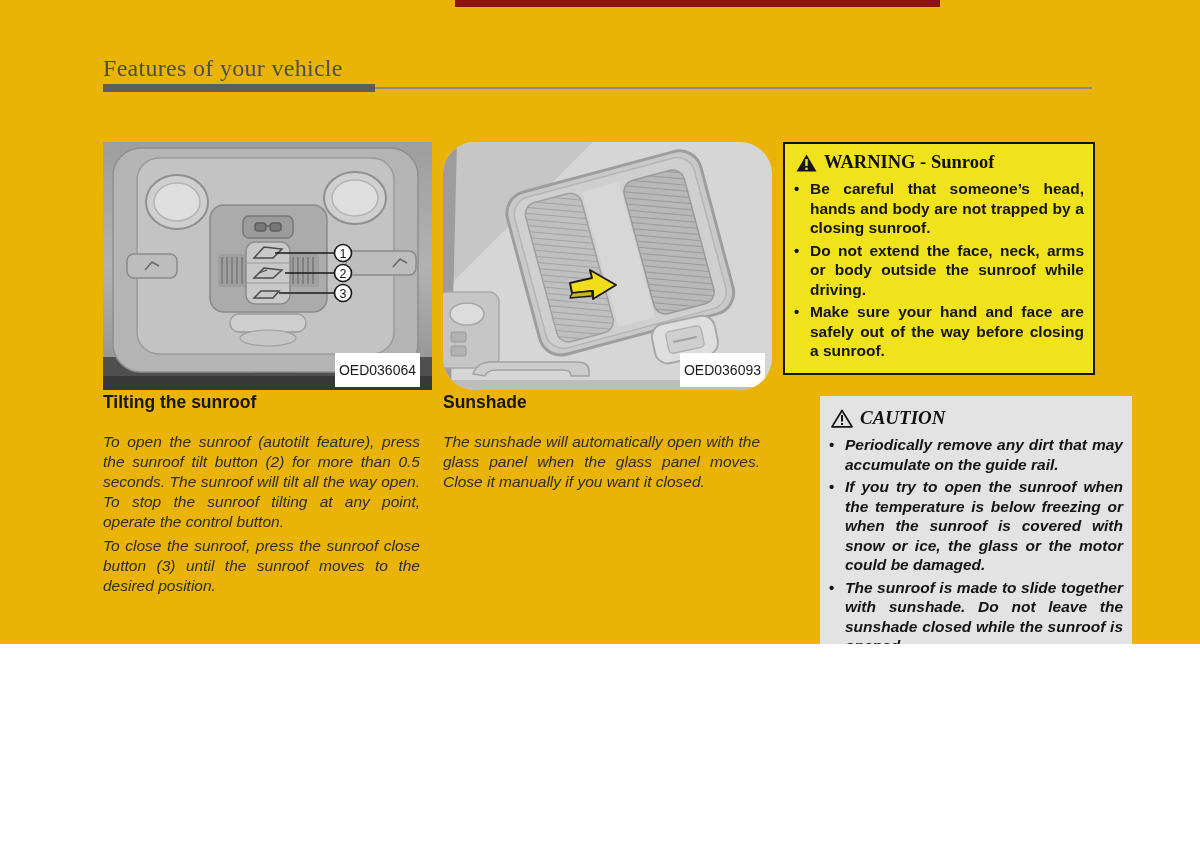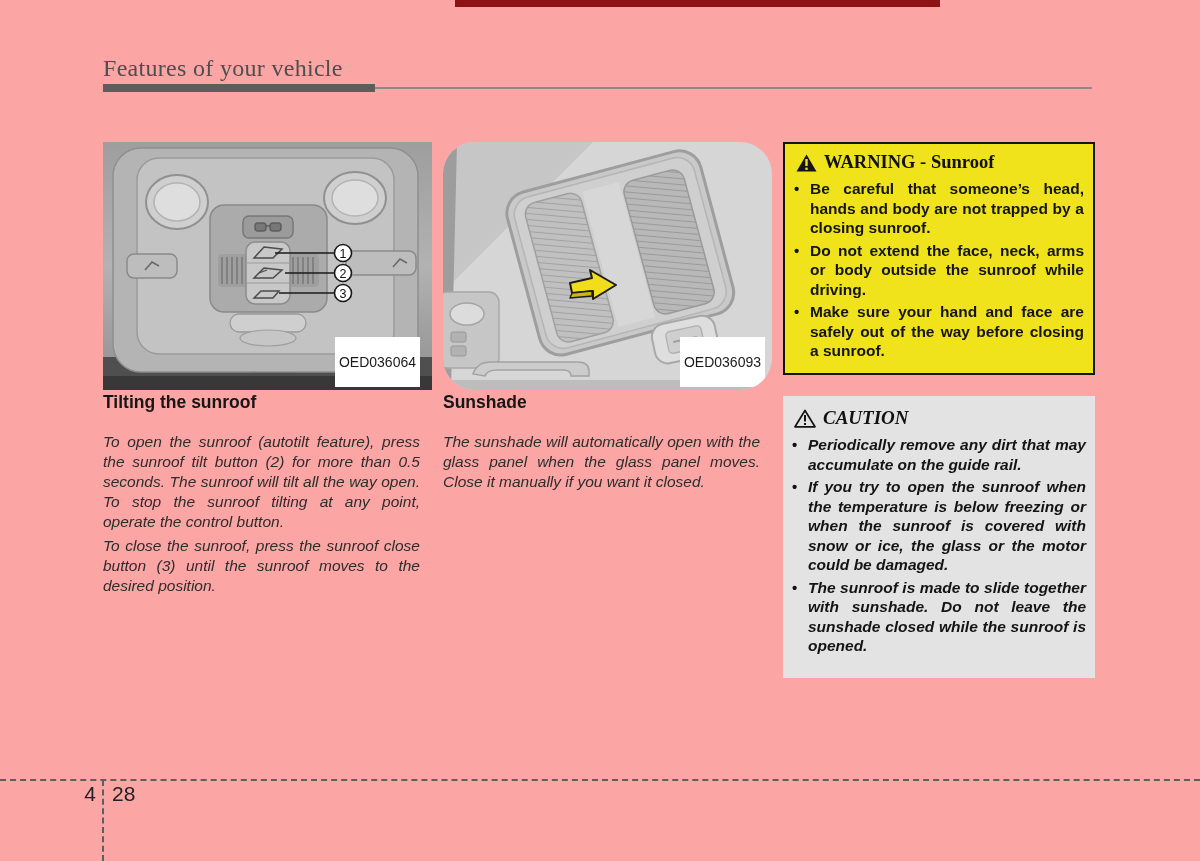--- a/index.html
+++ b/index.html
@@ -1,21 +1,21 @@
 <!DOCTYPE html>
 <html><head>
 <meta charset="utf-8">
 <style>
   * { box-sizing: border-box; margin: 0; padding: 0; }
   html,body { background:#ffffff; }
   .page {
     position: relative;
     width: 1200px;
-    height: 861px;
-    background: #fca5a5;
+    height: 644px;
+    background: #eab308;
     font-family: "Liberation Sans", sans-serif;
     overflow: hidden;
   }
   
   .top-bar {
     position: absolute; left: 455px; top: 0; width: 485px; height: 7px;
   }
   
   .page-title {
     position: absolute; left: 103px; top: 55px;
@@ -29,41 +29,41 @@
   .rule-thin {
     position: absolute; left: 375px; top: 87px; width: 717px; height: 2px;
     background: #8a8a8a;
   }
   
   .figure { position: absolute; width: 329px; height: 248px; overflow: hidden; }
   .figure-1 { left: 103px; top: 142px; }
   .figure-2 { left: 443px; top: 142px; border-radius: 32px; }
   .fig-caption {
     position: absolute; background: #ffffff; color: #1a1a1a;
-    font-size: 14px; padding: 16px 4px; line-height: 18px;
+    font-size: 14px; padding: 8px 4px; line-height: 18px;
   }
   .fig-caption.c1 { right: 12px; bottom: 3px; }
   .fig-caption.c2 { right: 7px; bottom: 3px; }
   
   .text-col { position: absolute; width: 317px; color: #2d2d2d; }
   .col-left  { left: 103px; top: 392px; }
   .col-mid   { left: 443px; top: 392px; }
   .section-heading {
     font-size: 17.5px; font-weight: bold; color: #161616; margin-bottom: 19px;
   }
   .body-para {
     font-size: 15.5px; line-height: 20px; text-align: justify; margin-bottom: 4px; font-style: italic;
   }
   
   .warn-box {
     position: absolute; left: 783px; top: 142px; width: 312px; height: 233px;
     border: 2px solid #141414; padding: 6px 9px 4px 9px;
   }
   .caution-box {
-    position: absolute; left: 783px; top: 396px; width: 312px; height: 282px;
+    position: absolute; left: 820px; top: 396px; width: 312px; height: 282px;
     padding: 9px 9px 21px 9px;
   }
   .box-title {
     display: flex; align-items: center; gap: 7px;
     font-size: 18.5px; font-weight: bold; color: #111;
     margin: 2px 0 6px 2px;
     font-family: Liberation Serif, serif;
   }
   .box-item { display: flex; margin-bottom: 3px; }
   .box-item .bullet { width: 16px; flex: none; font-weight: bold; font-size: 15px; line-height: 19.5px; color:#111; }

